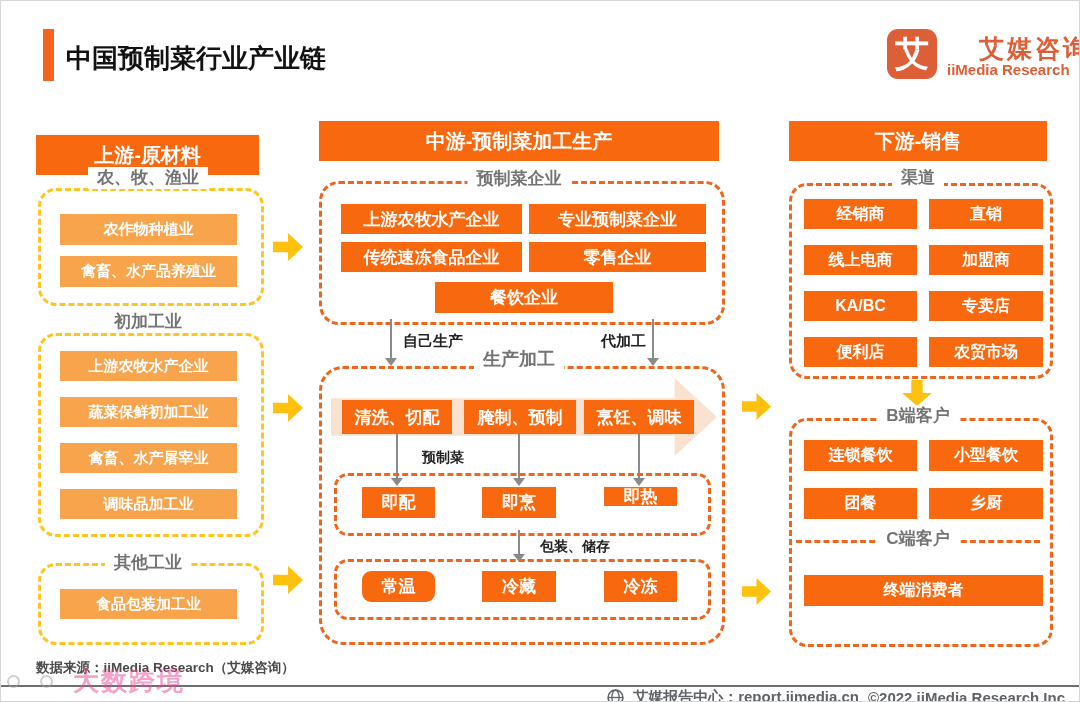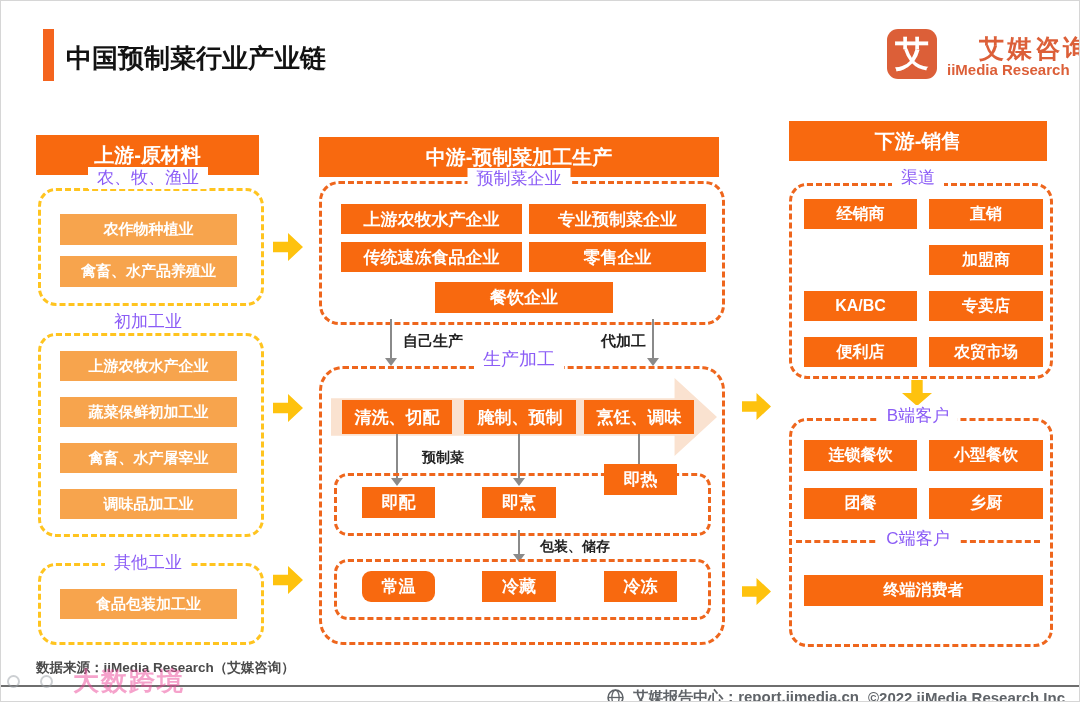--- a/index.html
+++ b/index.html
@@ -10,21 +10,21 @@
         --yellow:#FEC20E;--pale:#FAE2D0;--logo:#DC5F38;}
   .abs{position:absolute;}
   .hdr{background:var(--orange);color:#fff;font-weight:700;font-size:20px;
        display:flex;align-items:center;justify-content:center;white-space:nowrap;}
   .box{background:var(--orange);color:#fff;font-weight:700;font-size:16px;
        display:flex;align-items:center;justify-content:center;white-space:nowrap;}
   .box.light{background:var(--light-orange);font-size:15px;}
   .box.mid{font-size:17px;}
   .dashed{border:3px dashed var(--ob);border-radius:20px;background:transparent;}
   .dashed.gold{border-color:var(--gold);border-radius:18px;}
-  .glabel{background:#fff;padding:0 9px;font-weight:400;font-size:17px;color:#8b5cf6;
+  .glabel{background:#fff;padding:0 9px;font-weight:700;font-size:17px;color:#737373;
           white-space:nowrap;transform:translateX(-50%);z-index:3;line-height:22px;}
   .flabel{font-weight:700;font-size:14px;color:#222;white-space:nowrap;z-index:3;background:#fff;padding:0 3px;}
   .arrow-r{background:var(--yellow);clip-path:polygon(0 31%,50% 31%,50% 0,100% 50%,50% 100%,50% 69%,0 69%);}
   .arrow-d{background:var(--yellow);clip-path:polygon(31% 0,69% 0,69% 50%,100% 50%,50% 100%,0 50%,31% 50%);}
   .vline{width:2px;background:#8a8a8a;}
   .vhead{width:0;height:0;border-left:6px solid transparent;border-right:6px solid transparent;border-top:8px solid #8a8a8a;}
   .pale-arrow{background:var(--pale);clip-path:polygon(0 26%,89% 26%,89% 0,100% 50%,89% 100%,89% 74%,0 74%);}
   .title-bar{background:#F4641E;}
   #page-title{font-size:26px;font-weight:700;color:#121212;white-space:nowrap;}
   .logo-badge{background:var(--logo);border-radius:11px;color:#fff;font-weight:700;font-size:34px;
@@ -45,21 +45,21 @@
 <div id="page">
 
   <div class="abs title-bar" style="left:42px;top:28px;width:11px;height:52px;"></div>
   <div class="abs" id="page-title" style="left:65px;top:40px;">中国预制菜行业产业链</div>
 
   <div class="abs logo-badge" style="left:886px;top:28px;width:50px;height:50px;">艾</div>
   <div class="abs logo-cn" style="left:946px;top:31px;margin-left:32px;">艾媒咨询</div>
   <div class="abs logo-en" style="left:946px;top:60px;">iiMedia Research</div>
 
   <div class="abs hdr" style="left:35px;top:120px;width:223px;height:40px;margin-top:14px;">上游-原材料</div>
-  <div class="abs hdr" style="left:318px;top:136px;width:400px;height:40px;">中游-预制菜加工生产</div>
+  <div class="abs hdr" style="left:318px;top:120px;width:400px;height:40px;">中游-预制菜加工生产</div>
   <div class="abs hdr" style="left:788px;top:120px;width:258px;height:40px;">下游-销售</div>
 
   <div class="abs dashed gold" style="left:37px;top:187px;width:220px;height:112px;"></div>
   <div class="abs glabel" style="left:147px;top:166px;">农、牧、渔业</div>
   <div class="abs box light" style="left:59px;top:213px;width:177px;height:31px;">农作物种植业</div>
   <div class="abs box light" style="left:59px;top:255px;width:177px;height:31px;">禽畜、水产品养殖业</div>
 
   <div class="abs dashed gold" style="left:37px;top:332px;width:220px;height:198px;"></div>
   <div class="abs glabel" style="left:147px;top:310px;">初加工业</div>
   <div class="abs box light" style="left:59px;top:350px;width:177px;height:30px;">上游农牧水产企业</div>
@@ -101,38 +101,39 @@
   <div class="abs vhead" style="left:390px;top:477px;"></div>
   <div class="abs vline" style="left:517px;top:433px;height:45px;"></div>
   <div class="abs vhead" style="left:512px;top:477px;"></div>
   <div class="abs vline" style="left:637px;top:433px;height:45px;"></div>
   <div class="abs vhead" style="left:632px;top:477px;"></div>
   <div class="abs flabel" style="left:418px;top:448px;">预制菜</div>
 
   <div class="abs dashed" style="left:333px;top:472px;width:371px;height:57px;border-radius:14px;"></div>
   <div class="abs box mid" style="left:361px;top:486px;width:73px;height:31px;">即配</div>
   <div class="abs box mid" style="left:481px;top:486px;width:74px;height:31px;">即烹</div>
-  <div class="abs box mid" style="left:603px;top:463px;width:73px;height:31px;">即热</div>
+  <div class="abs box mid" style="left:603px;top:486px;width:73px;height:19px;">即热</div>
 
   <div class="abs vline" style="left:517px;top:529px;height:25px;"></div>
   <div class="abs vhead" style="left:512px;top:553px;"></div>
   <div class="abs flabel" style="left:536px;top:537px;">包装、储存</div>
 
   <div class="abs dashed" style="left:333px;top:558px;width:371px;height:55px;border-radius:14px;"></div>
   <div class="abs box mid" style="left:361px;top:570px;width:73px;height:31px;border-radius:9px;">常温</div>
   <div class="abs box mid" style="left:481px;top:570px;width:74px;height:31px;">冷藏</div>
   <div class="abs box mid" style="left:603px;top:570px;width:73px;height:31px;">冷冻</div>
 
   <div class="abs arrow-r" style="left:741px;top:392px;width:29px;height:27px;"></div>
   <div class="abs arrow-r" style="left:741px;top:577px;width:29px;height:27px;"></div>
 
   <div class="abs dashed" style="left:788px;top:182px;width:258px;height:190px;border-radius:18px;"></div>
   <div class="abs glabel" style="left:917px;top:166px;">渠道</div>
   <div class="abs box" style="left:803px;top:198px;width:113px;height:30px;">经销商</div>
   <div class="abs box" style="left:928px;top:198px;width:114px;height:30px;">直销</div>
+  <div class="abs box" style="left:803px;top:244px;width:113px;height:30px;">线上电商</div>
   <div class="abs box" style="left:928px;top:244px;width:114px;height:30px;">加盟商</div>
   <div class="abs box" style="left:803px;top:290px;width:113px;height:30px;">KA/BC</div>
   <div class="abs box" style="left:928px;top:290px;width:114px;height:30px;">专卖店</div>
   <div class="abs box" style="left:803px;top:336px;width:113px;height:30px;text-align:right;">便利店</div>
   <div class="abs box" style="left:928px;top:336px;width:114px;height:30px;">农贸市场</div>
 
   <div class="abs arrow-d" style="left:901px;top:379px;width:30px;height:26px;"></div>
 
   <div class="abs dashed" style="left:788px;top:417px;width:258px;height:223px;border-radius:18px;"></div>
   <div class="abs glabel" style="left:917px;top:404px;">B端客户</div>

